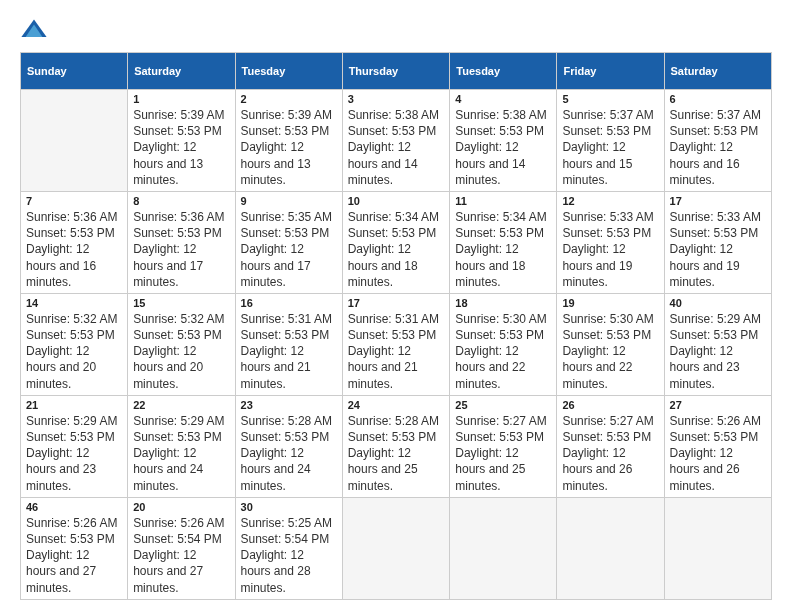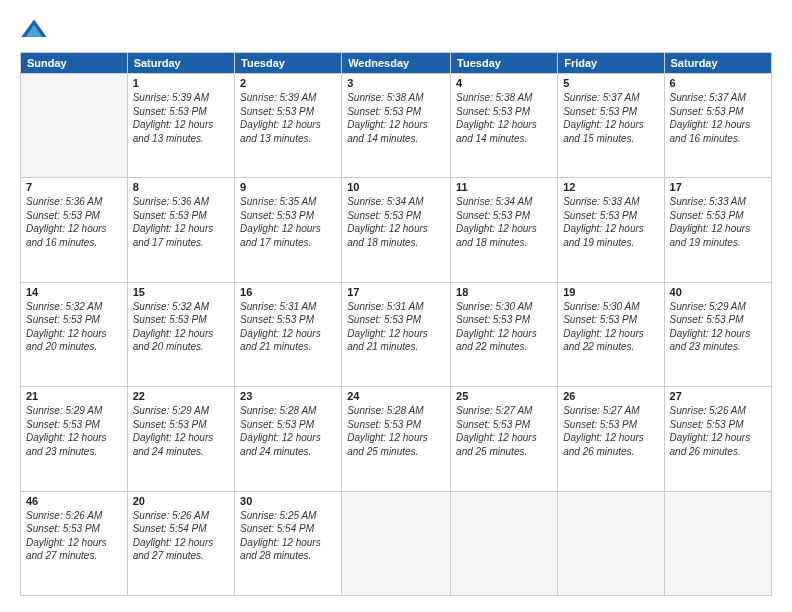--- a/index.html
+++ b/index.html
@@ -62,21 +62,21 @@
     .calendar {
       width: 100%;
       border-collapse: collapse;
       flex: 1;
     }
     .calendar th {
       background-color: #1a5fa8;
       color: #fff;
       font-size: 11px;
       font-weight: bold;
-      padding: 4px 6px;
+      padding: 12px 6px;
       text-align: left;
       border: 1px solid #ccc;
     }
     .calendar td {
       border: 1px solid #ccc;
       vertical-align: top;
       padding: 3px 5px;
       width: 113px;
       font-size: 9px;
       color: #333;
@@ -86,24 +86,23 @@
       background: #f5f5f5;
     }
     .day-number {
       font-size: 11px;
       font-weight: bold;
       color: #222;
       display: block;
       margin-bottom: 2px;
     }
     .day-info {
-      font-size: 10px;
+      font-size: 12px;
       color: #333;
       line-height: 1.35;
-      font-style: italic;
     }
   </style>
 </head>
 <body>
 
 <div class="page">
   <div class="header">
     <div class="logo">
       <svg class="logo-icon" viewBox="0 0 40 40">
         <polygon points="20,5 38,30 2,30" fill="#1a5fa8"></polygon>
@@ -119,21 +118,21 @@
       <div class="subtitle"></div>
     </div>
   </div>
 
   <table class="calendar">
     <thead>
       <tr>
       <th>Sunday</th>
           <th>Saturday</th>
           <th>Tuesday</th>
-          <th>Wednesday</th>
+          <th>Thursday</th>
           <th>Tuesday</th>
           <th>Friday</th>
           <th>Saturday</th>
         </tr>
     </thead>
     <tbody id="calendar-body">
     <tr>
           <td class="empty"></td>
           <td>
         <span class="day-number">1</span>

